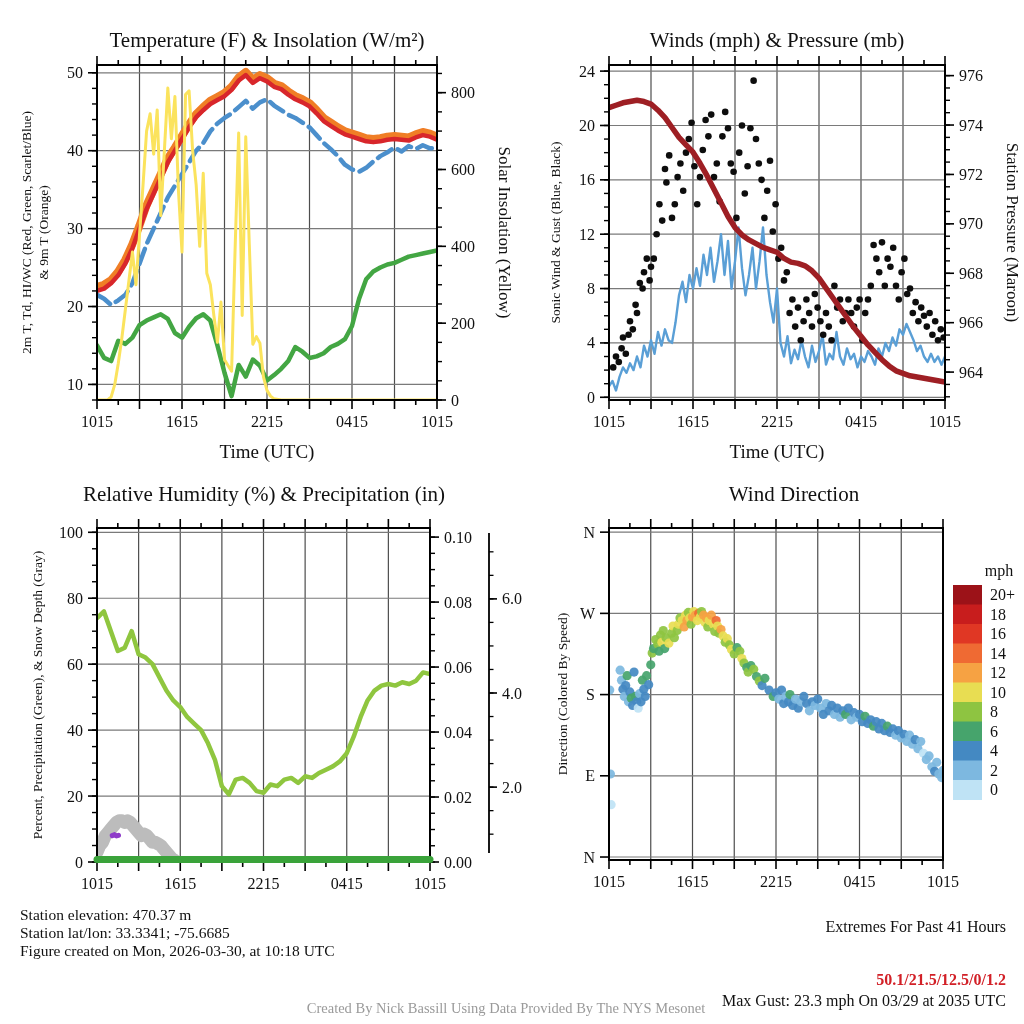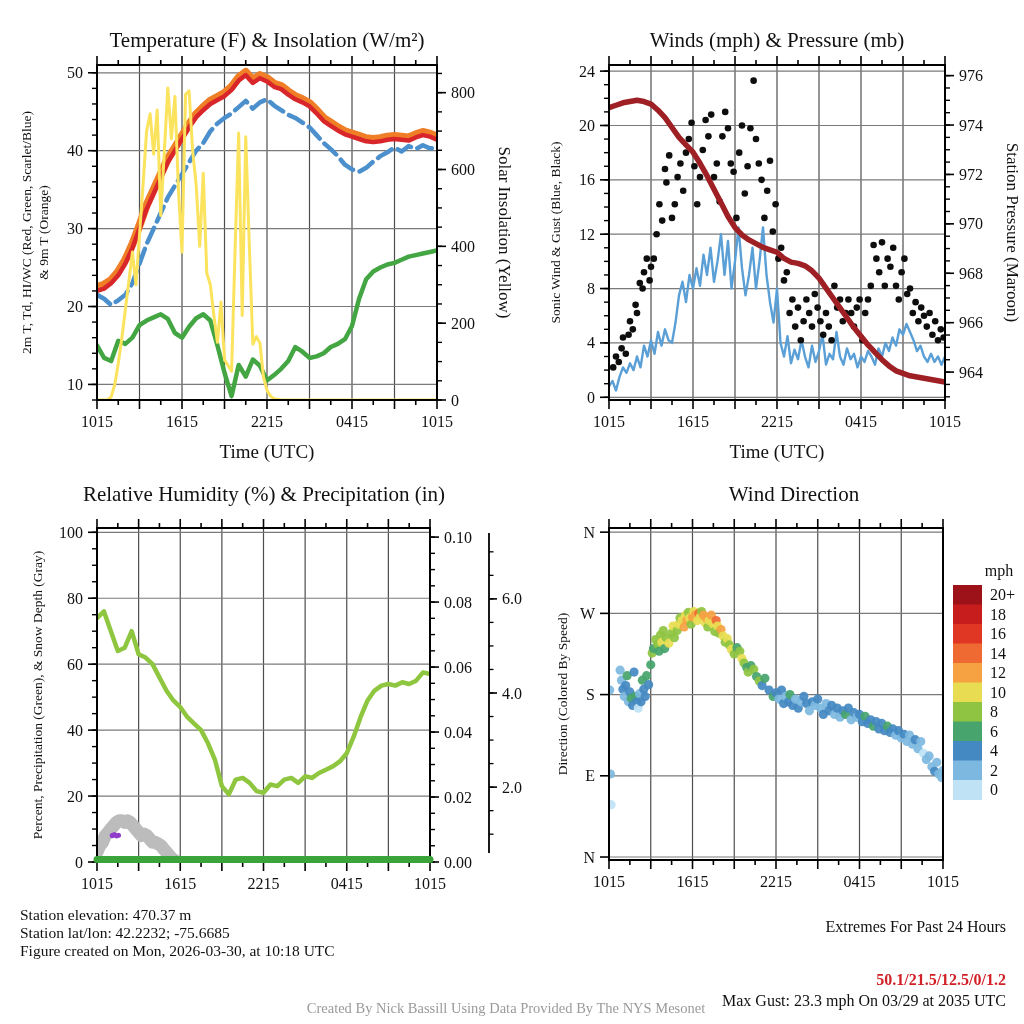--- a/index.html
+++ b/index.html
@@ -816,22 +816,22 @@
         <text x="478" y="286.25" font-size="16" fill="#111">4</text>
         <rect x="441" y="290.5" width="29" height="20" fill="#7db8e0"></rect>
         <text x="478" y="305.75" font-size="16" fill="#111">2</text>
         <rect x="441" y="310" width="29" height="20" fill="#bfe3f5"></rect>
         <text x="478" y="325.25" font-size="16" fill="#111">0</text>
       </svg>
   </div>
 
   <div class="footer-left">
     <div>Station elevation: 470.37 m</div>
-    <div>Station lat/lon: 42.2232; -75.6685</div>
+    <div>Station lat/lon: 33.3341; -75.6685</div>
     <div>Figure created on Mon, 2026-03-30, at 10:18 UTC</div>
   </div>
   <div class="footer-right">
-    <div>Extremes For Past 24 Hours</div>
+    <div>Extremes For Past 41 Hours</div>
     <div class="red">50.1/21.5/12.5/0/1.2</div>
     <div>Max Gust: 23.3 mph On 03/29 at 2035 UTC</div>
   </div>
   <div class="footer-center">Created By Nick Bassill Using Data Provided By The NYS Mesonet</div>
 </div>
 
 </body></html>

